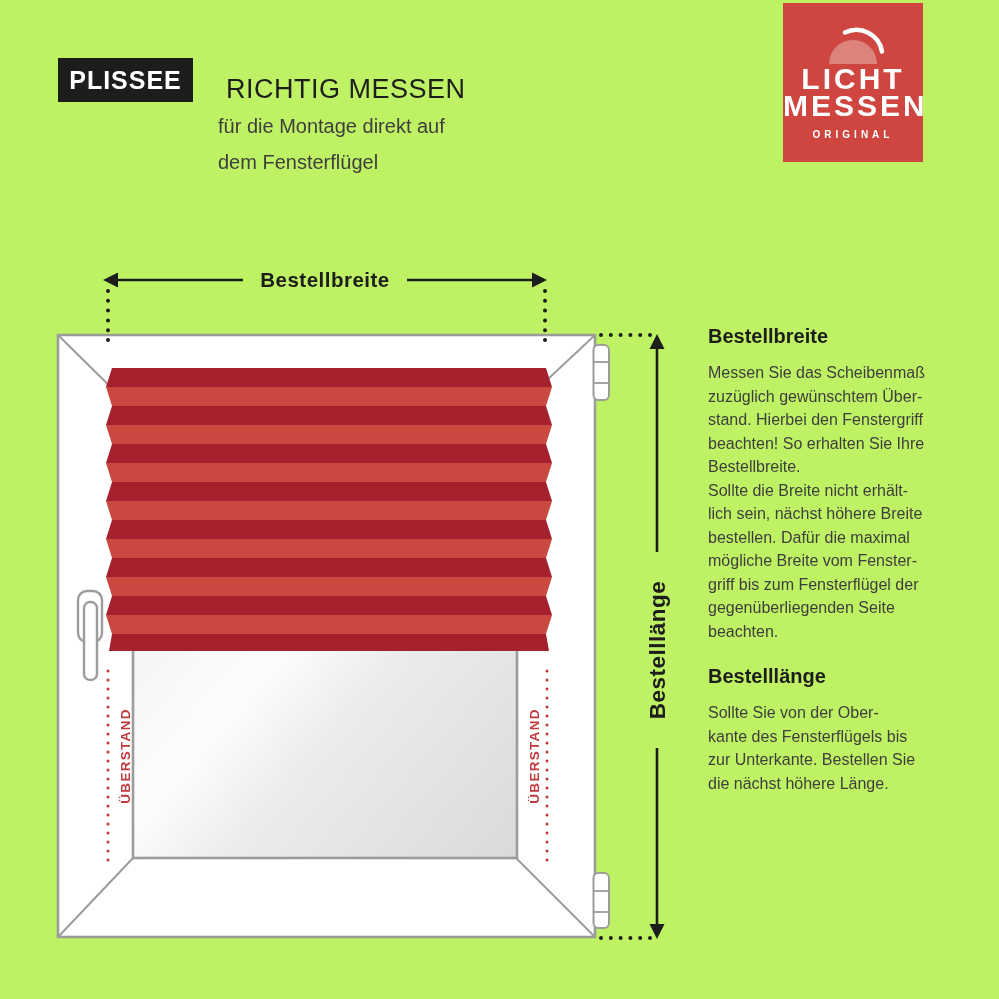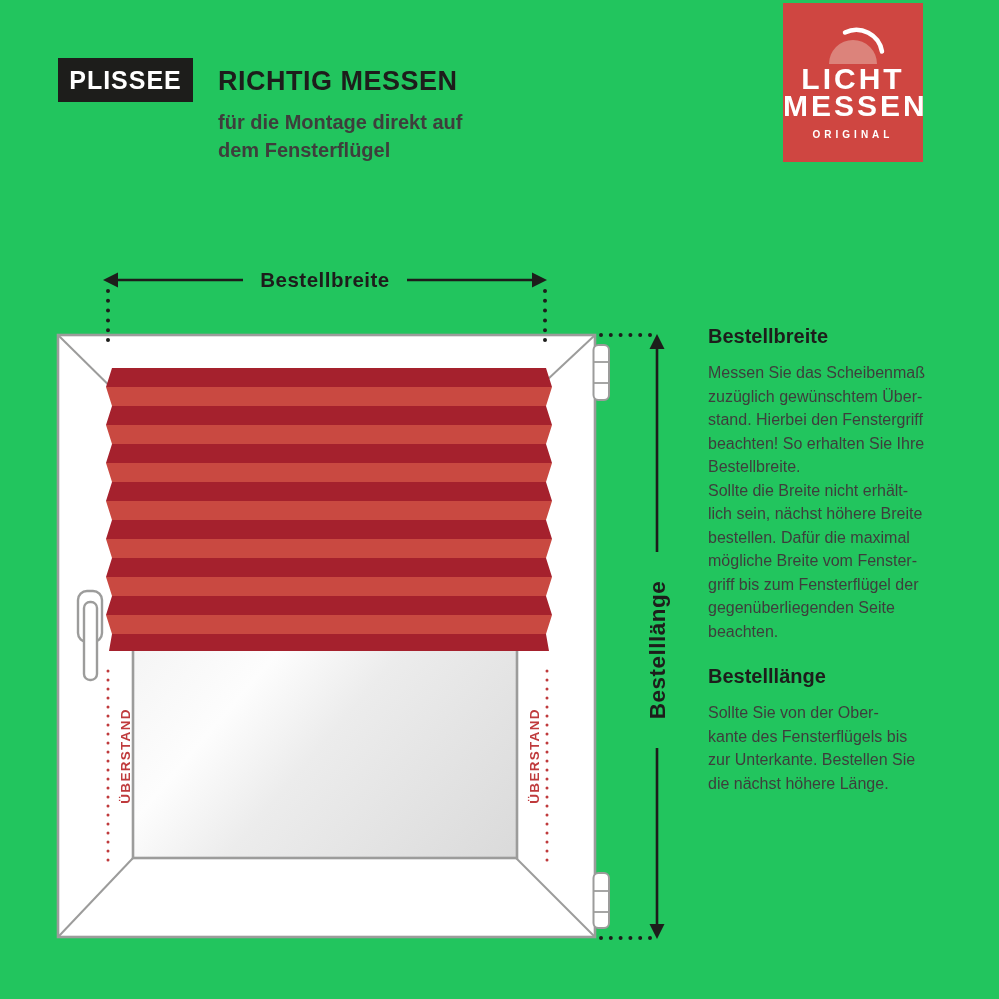--- a/index.html
+++ b/index.html
@@ -1,32 +1,32 @@
 <!DOCTYPE html>
 <html><head>
 <meta charset="utf-8">
 <style>
   html,body{margin:0;padding:0;background:#fff;}
   .page{
-    position:relative;width:999px;height:999px;background:#22c55e;overflow:hidden;
+    position:relative;width:999px;height:999px;background:#bef264;overflow:hidden;
     font-family:"Liberation Sans",sans-serif;color:#1d1d1b;
   }
   
   .badge{
     position:absolute;left:58px;top:58px;width:135px;height:44px;
     background:#1d1d1b;color:#ffffff;display:flex;align-items:center;justify-content:center;
     font-size:25px;font-weight:700;letter-spacing:1px;
   }
   .title{
-    position:absolute;left:218px;top:66px;margin:0;
-    font-size:27px;font-weight:700;letter-spacing:.5px;color:#1d1d1b;
+    position:absolute;left:218px;top:66px;margin:8px;
+    font-size:27px;font-weight:400;letter-spacing:.5px;color:#1d1d1b;
   }
   .subtitle{
     position:absolute;left:218px;top:108px;margin:0;
-    font-size:20px;line-height:28px;color:#3e3e3c;white-space:pre-line;font-weight:bold;
+    font-size:20px;line-height:36px;color:#3e3e3c;white-space:pre-line;
   }
   
   .logo{
     position:absolute;left:783px;top:3px;width:140px;height:159px;
     background:#cf4641;color:#fff;text-align:center;box-sizing:border-box;padding-top:20px;
   }
   .logo svg{display:block;margin:0 auto;}
   .logo-word{font-size:30px;font-weight:700;letter-spacing:3px;line-height:27px;}
   .logo-sub{font-size:10px;font-weight:700;letter-spacing:4px;margin-top:10px;}
   

